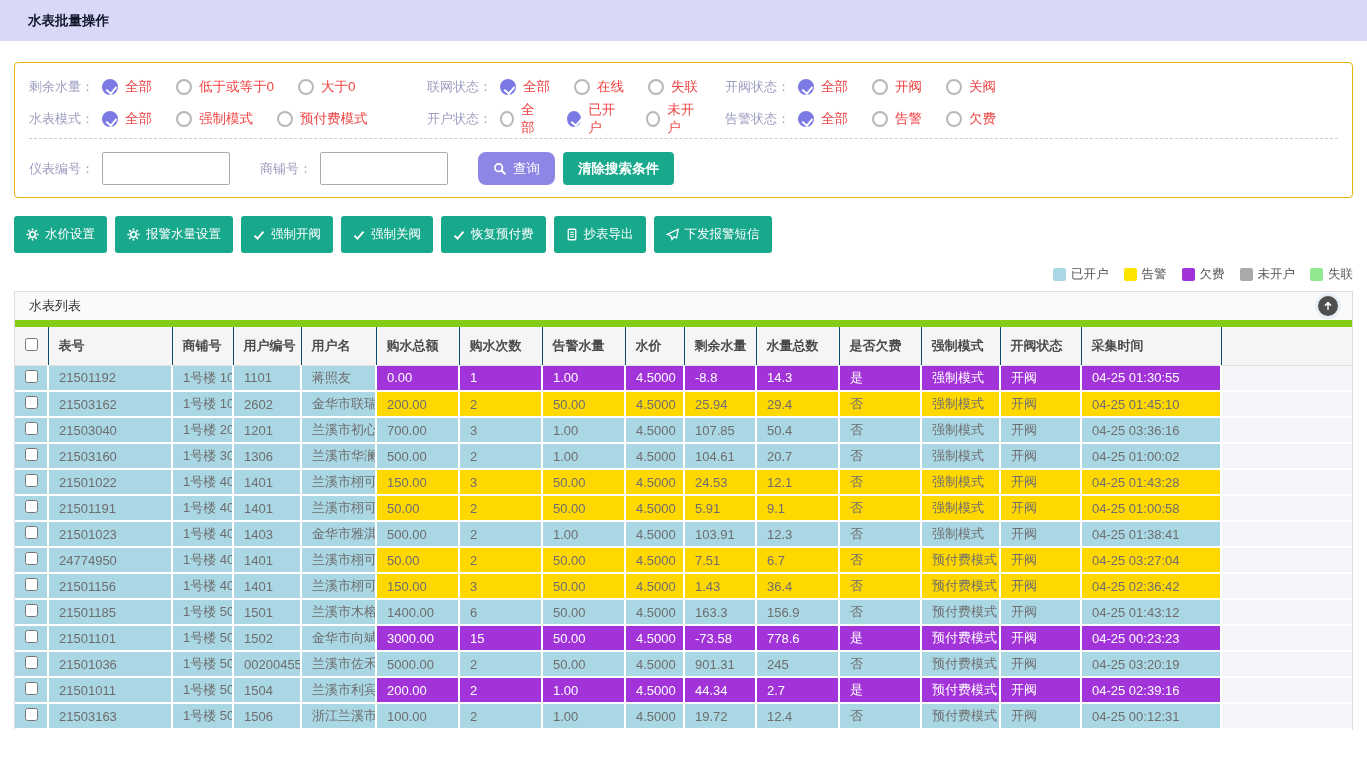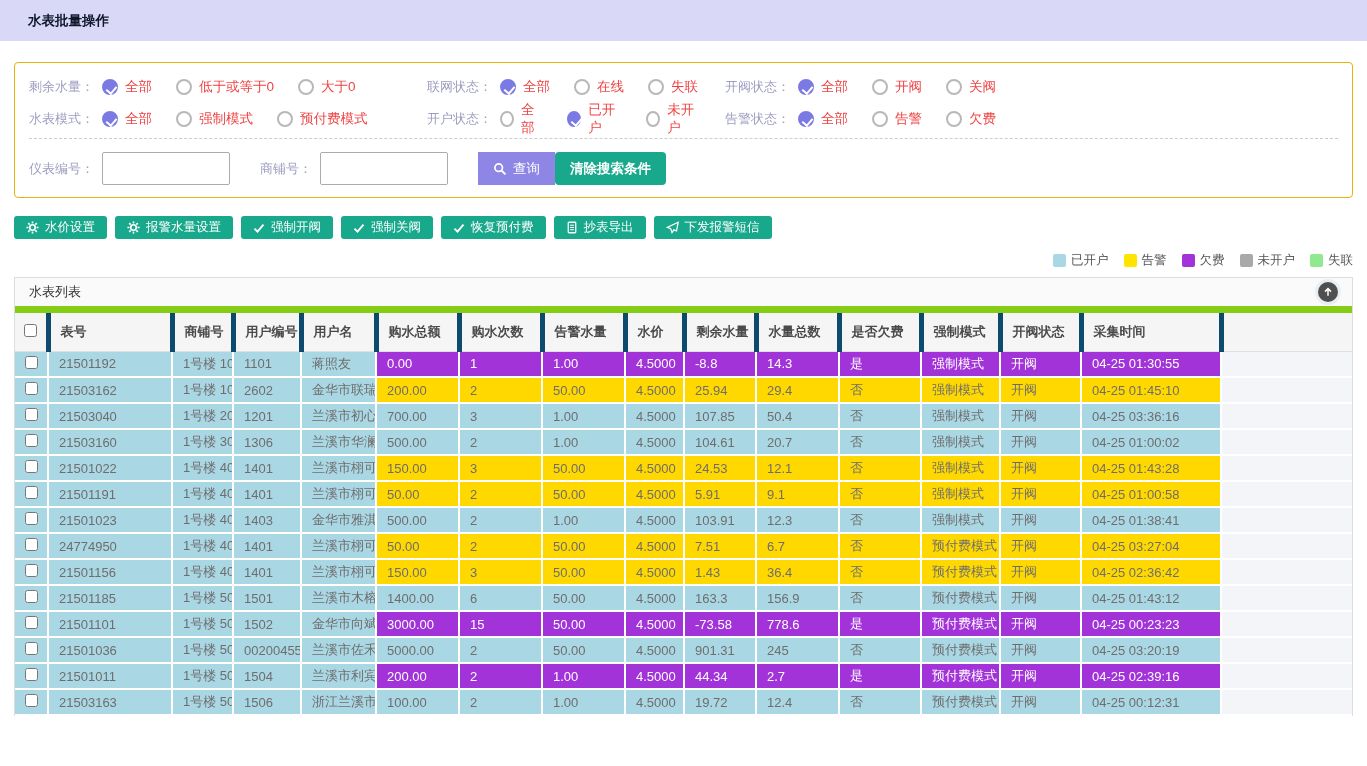--- a/index.html
+++ b/index.html
@@ -19,40 +19,40 @@
   .radio-option { display:flex; align-items:center; margin-right:24px; cursor:pointer; }
   .radio { width:16px; height:16px; border-radius:50%; margin-right:7px; position:relative; background:#fff; border:2px solid #b8b8b8; }
   .radio.checked { background:#7b7ae4; border-color:#7b7ae4; }
   .radio.checked::after { content:""; position:absolute; left:4px; top:2.5px; width:5px; height:8px;
        border:solid #fff; border-width:0 2px 2px 0; transform:rotate(40deg); }
   .opt-text { font-size:13.5px; color:#ef4444; }
   .dashed { border-top:1px dashed #ccc; margin:9px 0 13px 0; }
   .search-row { display:flex; align-items:center; }
   .tinput { width:128px; height:33px; border:1px solid #ababab; border-radius:2px; margin-right:30px; font-size:13px; padding:0 6px; color:#555; outline:none; }
   .btn { display:inline-flex; align-items:center; justify-content:center; gap:6px; border:none; color:#fff; cursor:pointer; font-family:inherit; }
-  .btn-query { background:#8e86e4; height:33px; padding:0 15px; border-radius:0; font-size:13.5px; }
+  .btn-query { background:#8e86e4; height:33px; padding:0 15px; border-radius:8px; font-size:13.5px; margin-right:8px; }
   .btn-clear { background:#18a88c; height:33px; padding:0 15px; border-radius:4px; font-size:13.5px; font-weight:bold; }
 
   
   .toolbar { margin:18px 14px 0 14px; display:flex; gap:8px; }
-  .tbtn { background:#18a88c; height:23px; padding:0 12px; border-radius:3px; font-size:12.5px; }
+  .tbtn { background:#18a88c; height:37px; padding:0 12px; border-radius:3px; font-size:12.5px; }
 
   
   .legend { margin:12px 14px 0 14px; display:flex; justify-content:flex-end; align-items:center; gap:15px; height:18px; }
   .legend-item { display:flex; align-items:center; gap:5px; }
   .legend-swatch { width:13px; height:13px; border-radius:2px; display:inline-block; }
   .legend-label { font-size:12.5px; color:#555; }
 
   
   .table-panel { margin:8px 14px 0 14px; border:1px solid #ddd; border-bottom:none; }
   .panel-head { height:35px; background:#fafafa; border-bottom:7px solid #84cc16; display:flex; align-items:center; justify-content:space-between; padding:0 14px;gap:8px; }
   .panel-title { font-size:13px; color:#333; }
   .top-btn { width:20px; height:20px; border-radius:50%; background:#4f4f4f; display:flex; align-items:center; justify-content:center; cursor:pointer; box-shadow:0 0 0 3px #e8eef5; }
   table { border-collapse:collapse; table-layout:fixed; width:100%; }
-  th { background:#f5f5f5; height:38px; font-size:13px; color:#4a4a4a; text-align:left; padding-left:10px; font-weight:bold; border-right:5px solid #0c4a6e; border-bottom:1px solid #e0e0e0; white-space:nowrap; overflow:hidden; }
+  th { background:#f5f5f5; height:38px; font-size:13px; color:#4a4a4a; text-align:left; padding-left:10px; font-weight:bold; border-right:1px solid #0c4a6e; border-bottom:1px solid #e0e0e0; white-space:nowrap; overflow:hidden; }
   th.sel, td.sel { text-align:center; padding-left:0; }
   td { height:26px; font-size:13px; color:#6e6e6e; padding-left:10px; border-right:2px solid #fff; border-bottom:2px solid #fff; white-space:nowrap; overflow:hidden; }
   td.c-blue   { background:#aad7e4; }
   td.c-yellow { background:#ffd800; color:#6e6e6e; }
   td.c-purple { background:#a233d8; color:#fff; }
   td.c-filler { background:#f4f5f9; border-right:none; }
   th.filler   { border-right:none; }
   input[type="checkbox"] { width:13px; height:13px; accent-color:#fff; }
 </style>
 </head>

